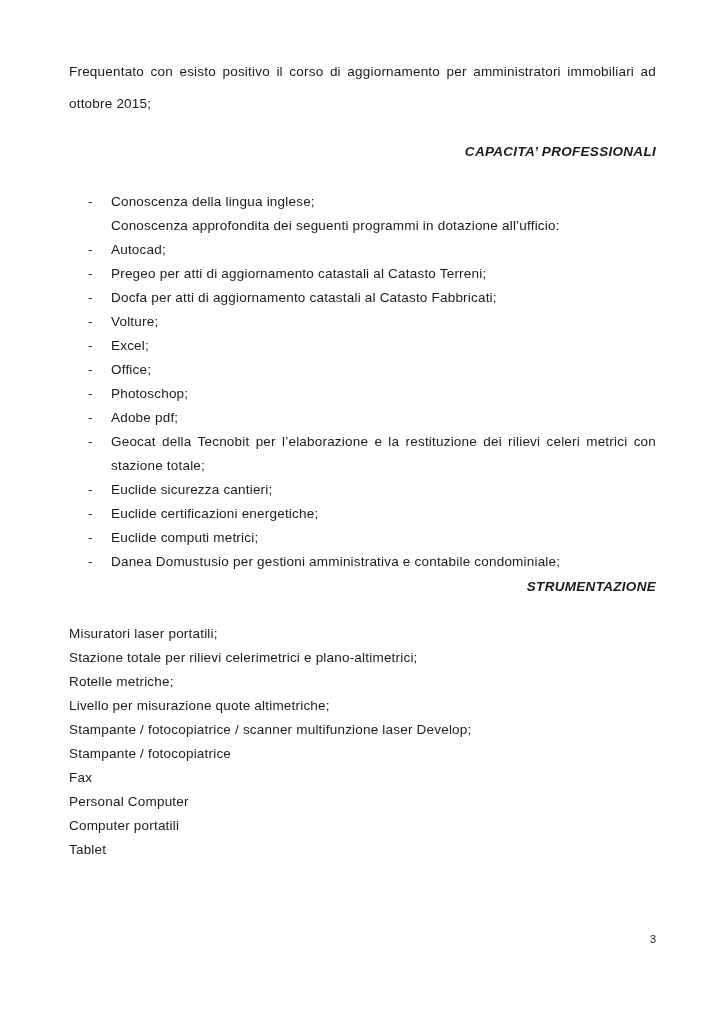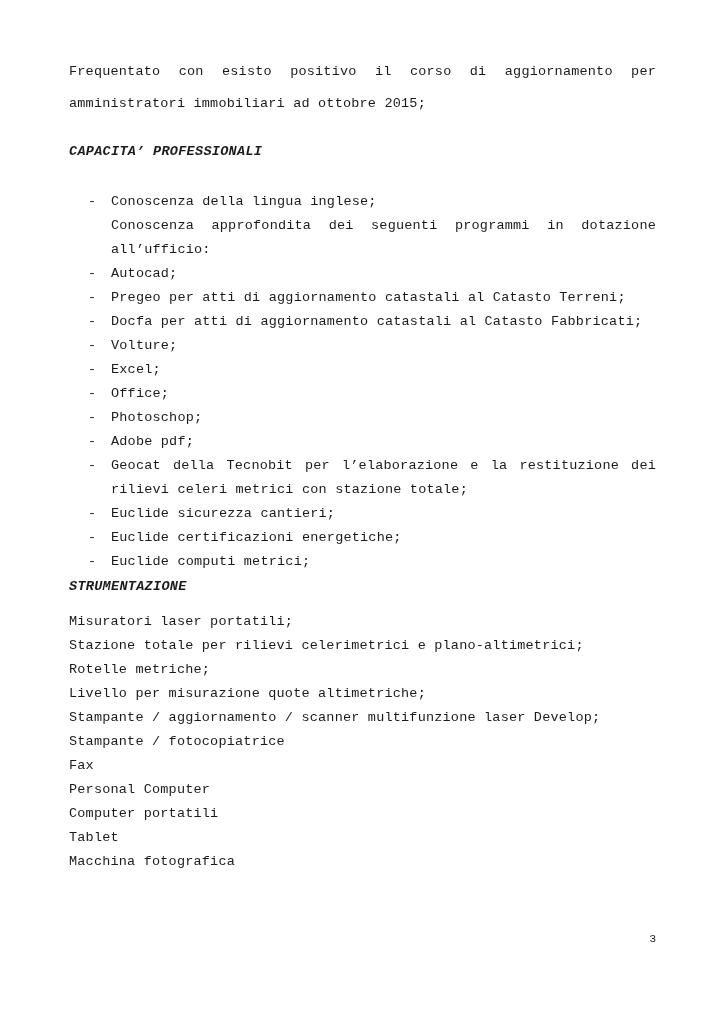--- a/index.html
+++ b/index.html
@@ -11,30 +11,29 @@
     position: relative;
     font-family: "Liberation Sans", "DejaVu Sans", sans-serif;
     color: #1b1b1b;
   }
   .page {
     width: 725px;
     height: 872px;
     padding: 56px 69px 0 69px;
     position: relative;
     background: #ffffff;
-    font-family: Liberation Mono, monospace;
   }
   .intro {
     font-size: 13.5px;
     line-height: 32px;
     text-align: justify;
     letter-spacing: 0.2px;
   }
   .section-title {
-    text-align: left;
+    text-align: right;
     font-weight: bold;
     font-style: italic;
     font-size: 13.5px;
     line-height: 24px;
     letter-spacing: 0.3px;
   }
   #capacita-title { margin-top: 20px; }
   #strumentazione-title { margin-top: 1px; }
   .dash-list {
     margin-top: 26px;
@@ -46,21 +45,21 @@
     position: relative;
     padding-left: 42px;
     text-align: justify;
   }
   .li .marker {
     position: absolute;
     left: 19px;
     top: 0;
   }
   .plain-list {
-    margin-top: 11px;
+    margin-top: 23px;
     font-size: 13.5px;
     line-height: 24px;
     letter-spacing: 0.2px;
   }
   .page-number {
     position: absolute;
     top: 933px;
     right: 69px;
     font-size: 11px;
     line-height: 12px;
@@ -127,34 +126,34 @@
     <div class="li">
       <span class="marker">-</span>
       <span class="li-text">Euclide certificazioni energetiche;</span>
     </div>
     <div class="li">
       <span class="marker">-</span>
       <span class="li-text">Euclide computi metrici;</span>
     </div>
     <div class="li">
       <span class="marker">-</span>
+      <span class="li-text">Danea Domustusio per gestioni amministrativa e contabile condominiale;</span>
     </div>
   </div>
 
   <h2 class="section-title" id="strumentazione-title">STRUMENTAZIONE</h2>
 
   <div class="plain-list">
     <div class="line">Misuratori laser portatili;</div>
     <div class="line">Stazione totale per rilievi celerimetrici e plano-altimetrici;</div>
     <div class="line">Rotelle metriche;</div>
     <div class="line">Livello per misurazione quote altimetriche;</div>
-    <div class="line">Stampante / aggiornamento / scanner multifunzione laser Develop;</div>
+    <div class="line">Stampante / fotocopiatrice / scanner multifunzione laser Develop;</div>
     <div class="line">Stampante / fotocopiatrice</div>
     <div class="line">Fax</div>
     <div class="line">Personal Computer</div>
     <div class="line">Computer portatili</div>
     <div class="line">Tablet</div>
-    <div class="line">Macchina fotografica</div>
   </div>
 
   <div class="page-number">3</div>
 
 </div>
 
 </body></html>

